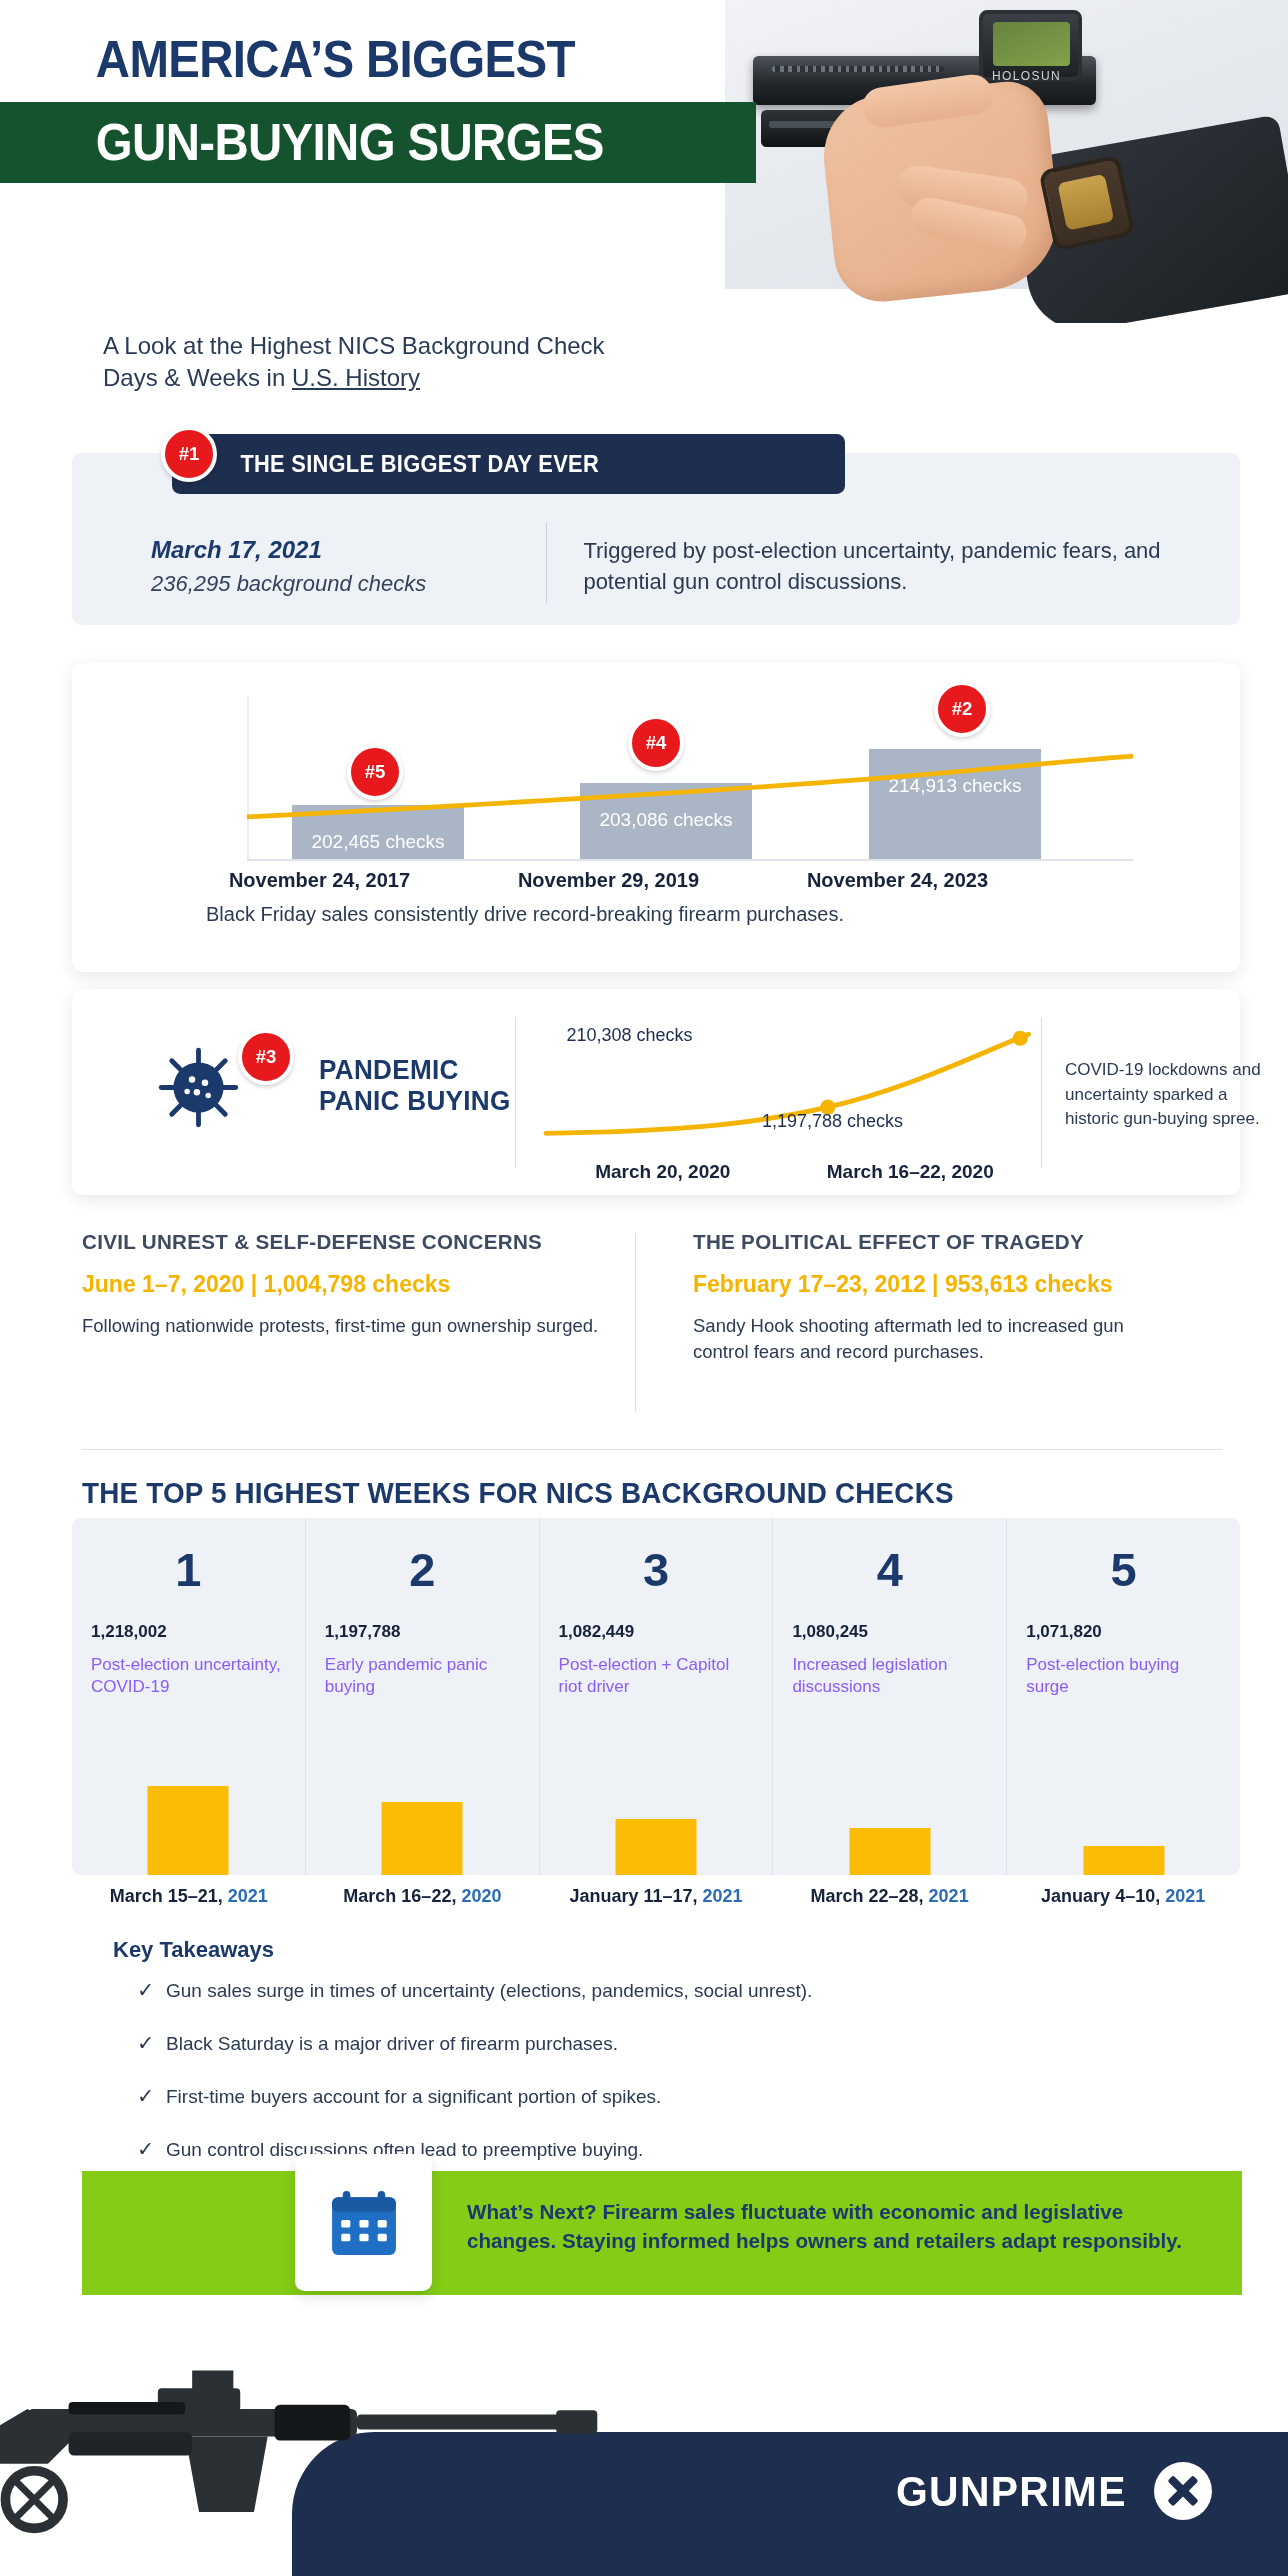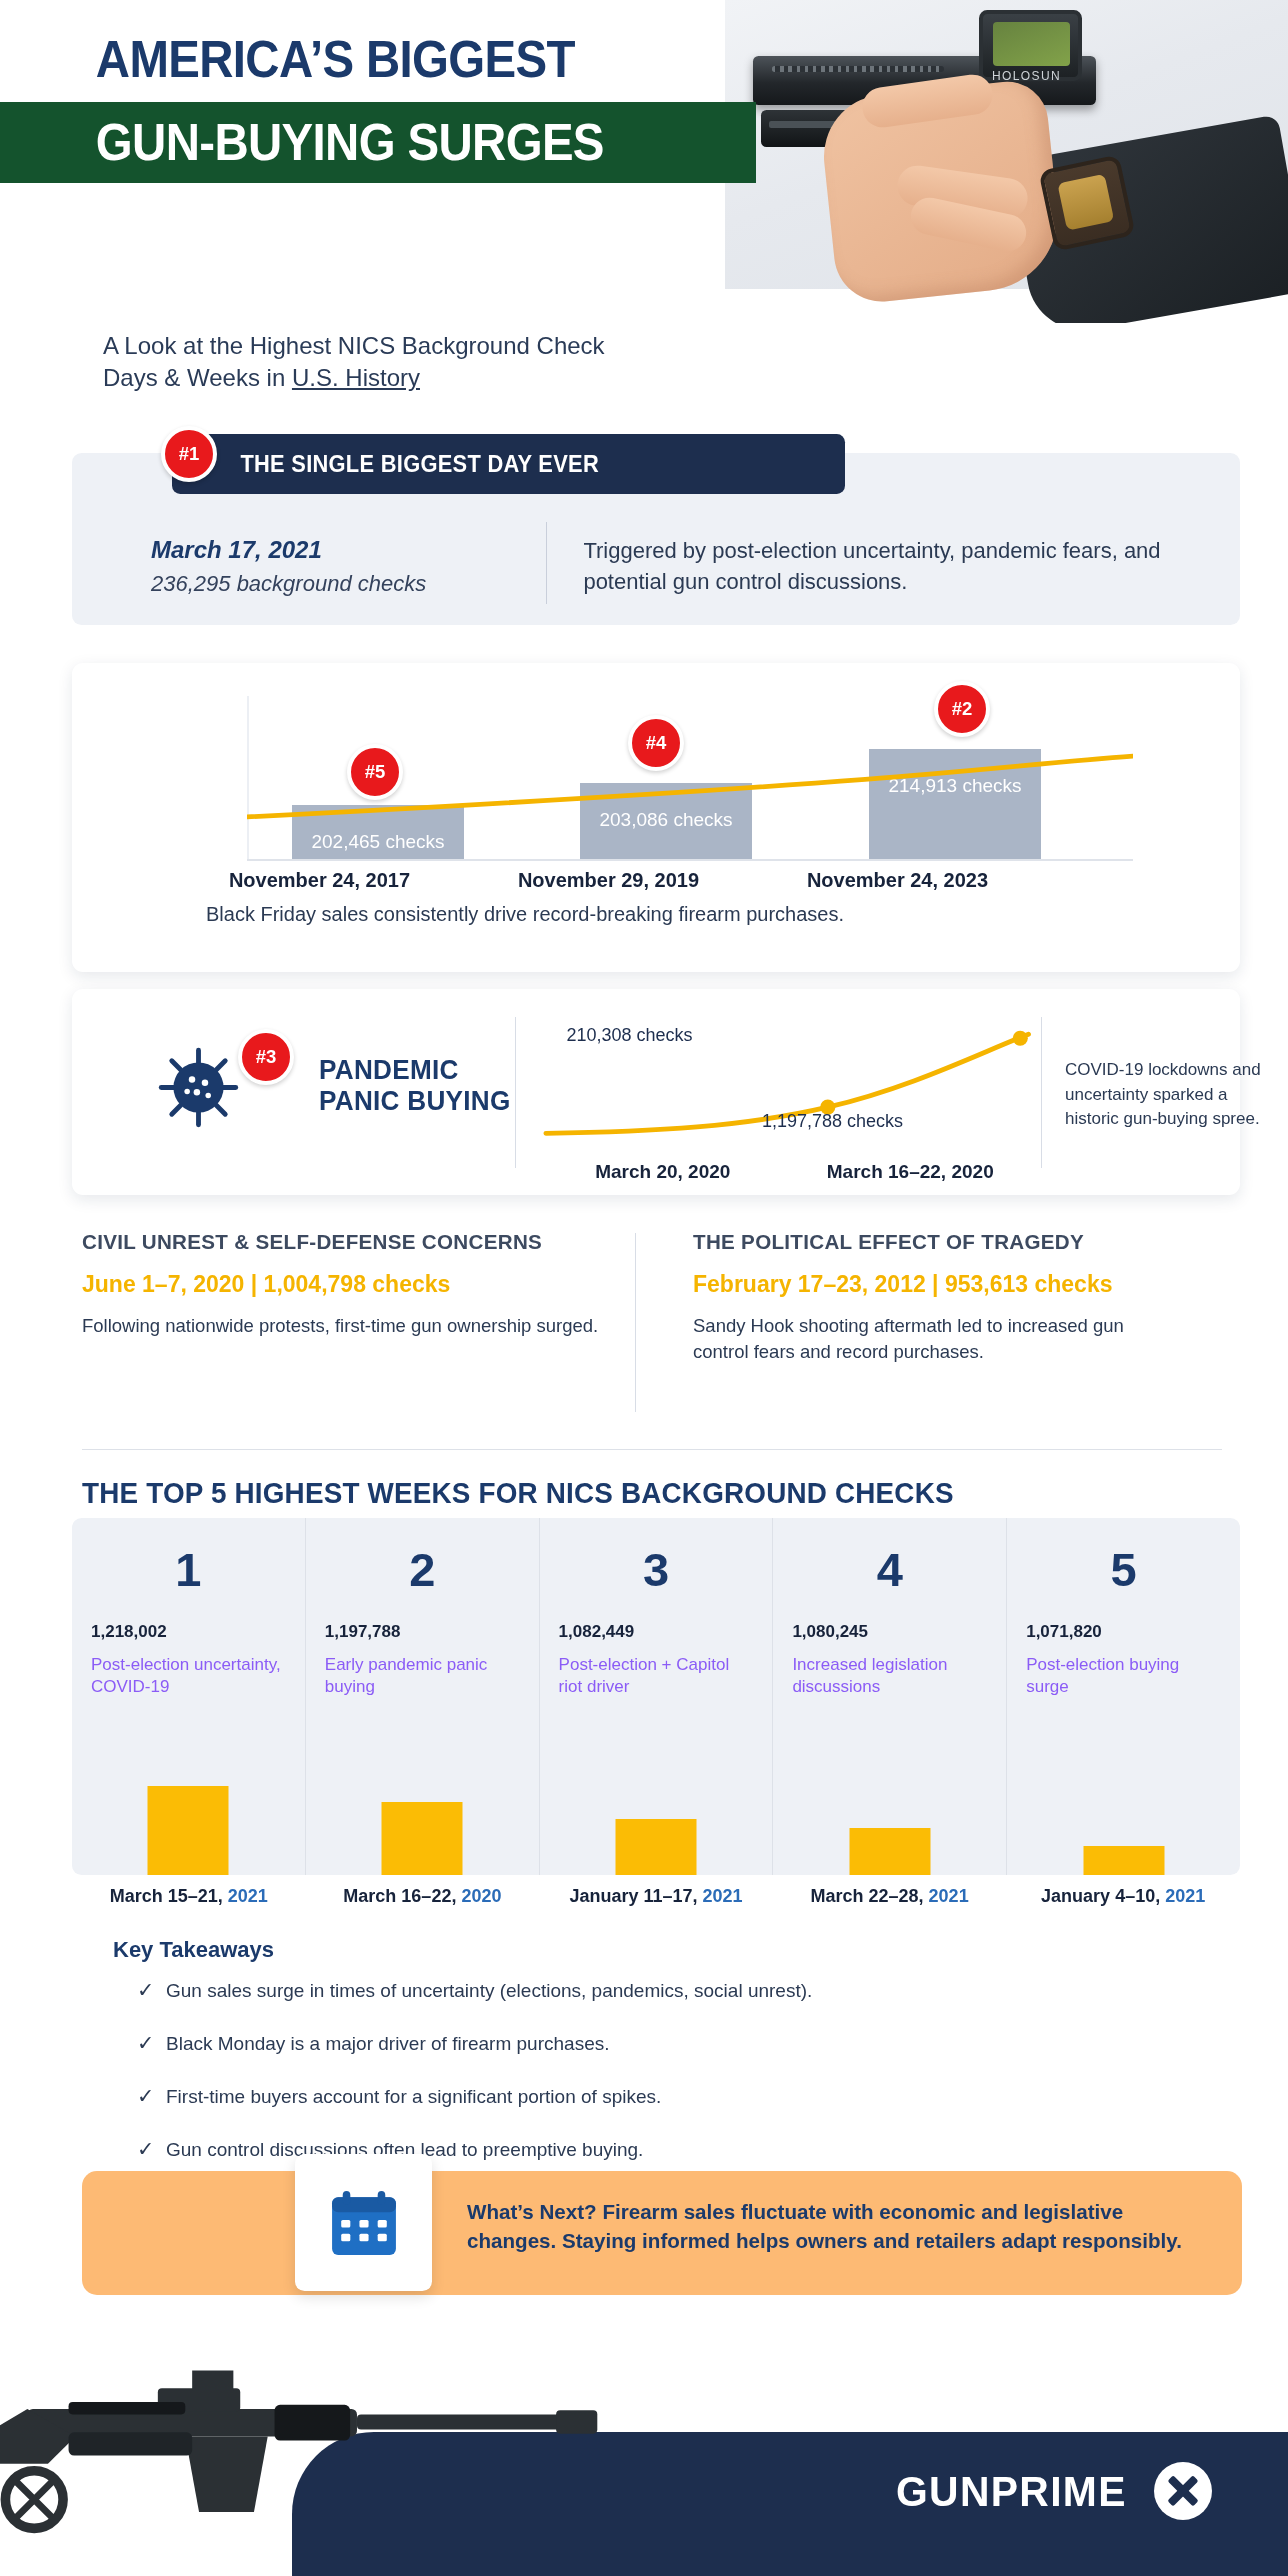--- a/index.html
+++ b/index.html
@@ -141,21 +141,21 @@
   .s5-lab span { color:#2b6cb8; }
 
   
   .kt-title { position:absolute; left:113px; top:1937px; font-size:22px; font-weight:bold; color:#1b3a6b; }
   .kt-list { position:absolute; left:137px; top:1978px; width:1030px; }
   .kt-item { display:flex; align-items:flex-start; margin-bottom:27.5px; }
   .kt-check { width:29px; font-size:20.6px; color:#2b3a53; }
   .kt-txt { font-size:19px; color:#2b3a53; line-height:1.35; }
 
   
-  .cta { position:absolute; left:82px; top:2171px; width:1160px; height:124px; background:#fdba74;border-radius:15px; }
+  .cta { position:absolute; left:82px; top:2171px; width:1160px; height:124px; background:#84cc16; }
   .cta-card { position:absolute; left:213px; top:-17px; width:137px; height:137px; background:#fff;
     border-radius:9.6px; box-shadow:0 5.5px 13.7px rgba(0,0,0,.12); display:flex; align-items:center; justify-content:center; }
   .cta-txt { position:absolute; left:385px; top:26px; width:721px; font-size:20.6px; line-height:1.42;
     font-weight:bold; color:#1b3a6b; }
 
   
   .footer { position:absolute; left:0; top:2322px; width:1288px; height:254px; background:#ffffff; overflow:hidden; }
   .footer-band { position:absolute; right:0; bottom:0; width:996px; height:144px; background:#1d2e4e;
     border-top-left-radius:82px; }
   .footer-rifle { position:absolute; left:-13.7px; top:20.6px; width:790px; height:206px; }
@@ -357,21 +357,21 @@
   </div>
 
   <div class="kt-title">Key Takeaways</div>
   <div class="kt-list">
     <div class="kt-item">
       <div class="kt-check">✓</div>
       <div class="kt-txt">Gun sales surge in times of uncertainty (elections, pandemics, social unrest).</div>
     </div>
     <div class="kt-item">
       <div class="kt-check">✓</div>
-      <div class="kt-txt">Black Monday is a major driver of firearm purchases.</div>
+      <div class="kt-txt">Black Saturday is a major driver of firearm purchases.</div>
     </div>
     <div class="kt-item">
       <div class="kt-check">✓</div>
       <div class="kt-txt">First-time buyers account for a significant portion of spikes.</div>
     </div>
     <div class="kt-item">
       <div class="kt-check">✓</div>
       <div class="kt-txt">Gun control discussions often lead to preemptive buying.</div>
     </div>
   </div>

